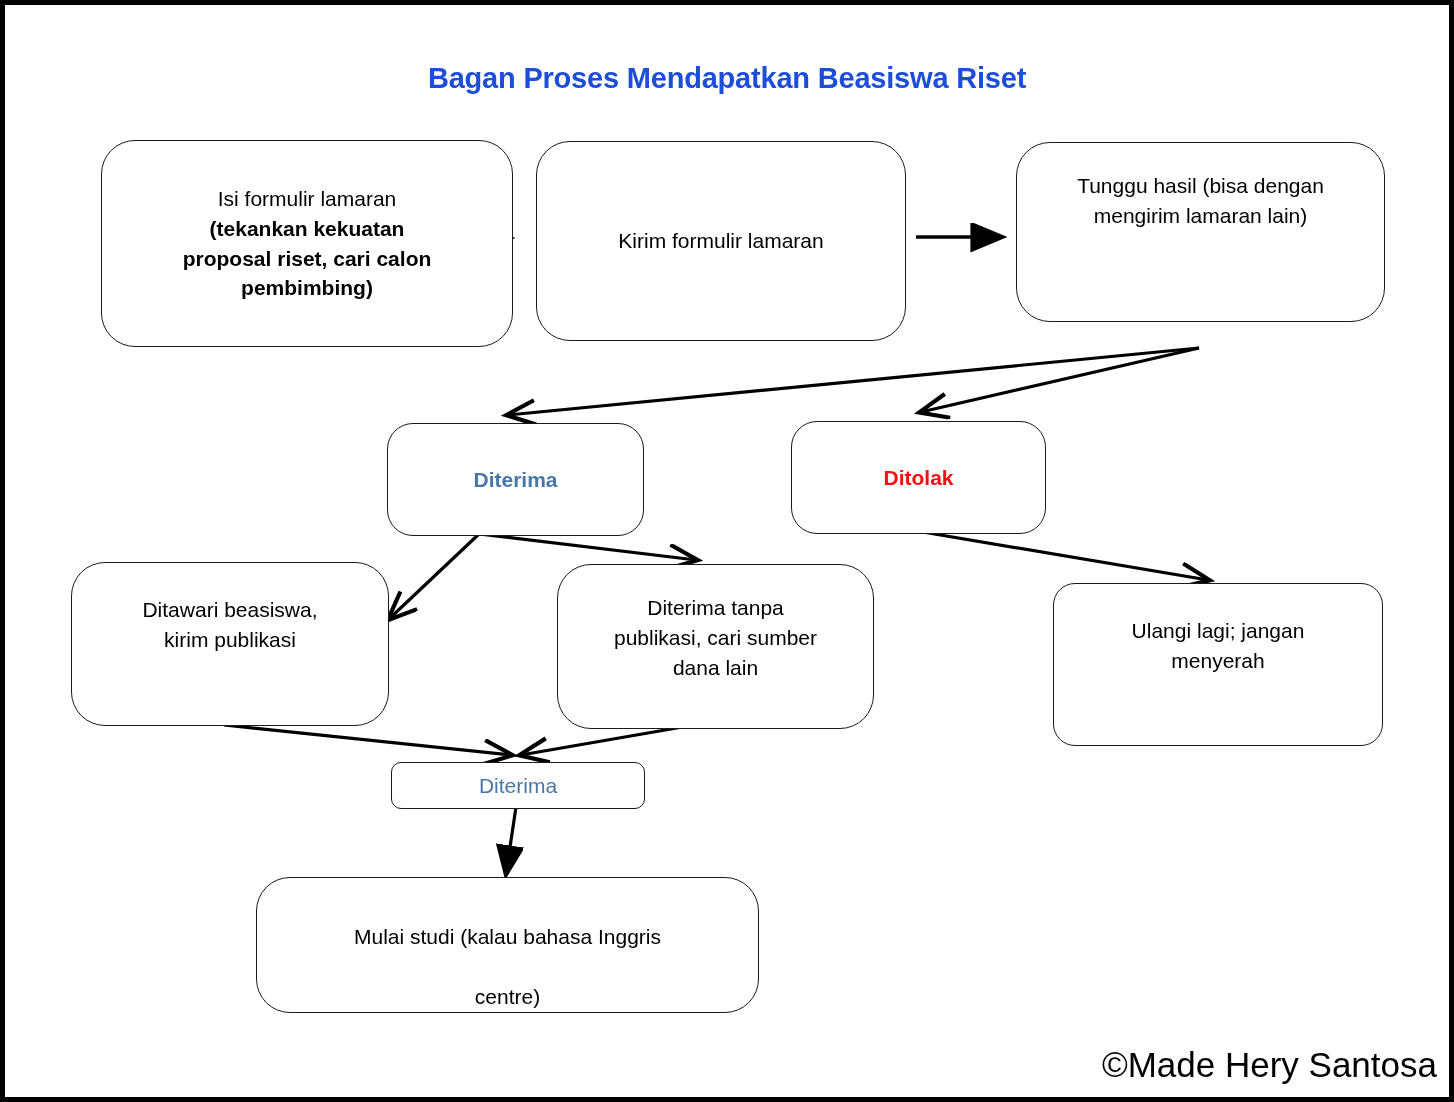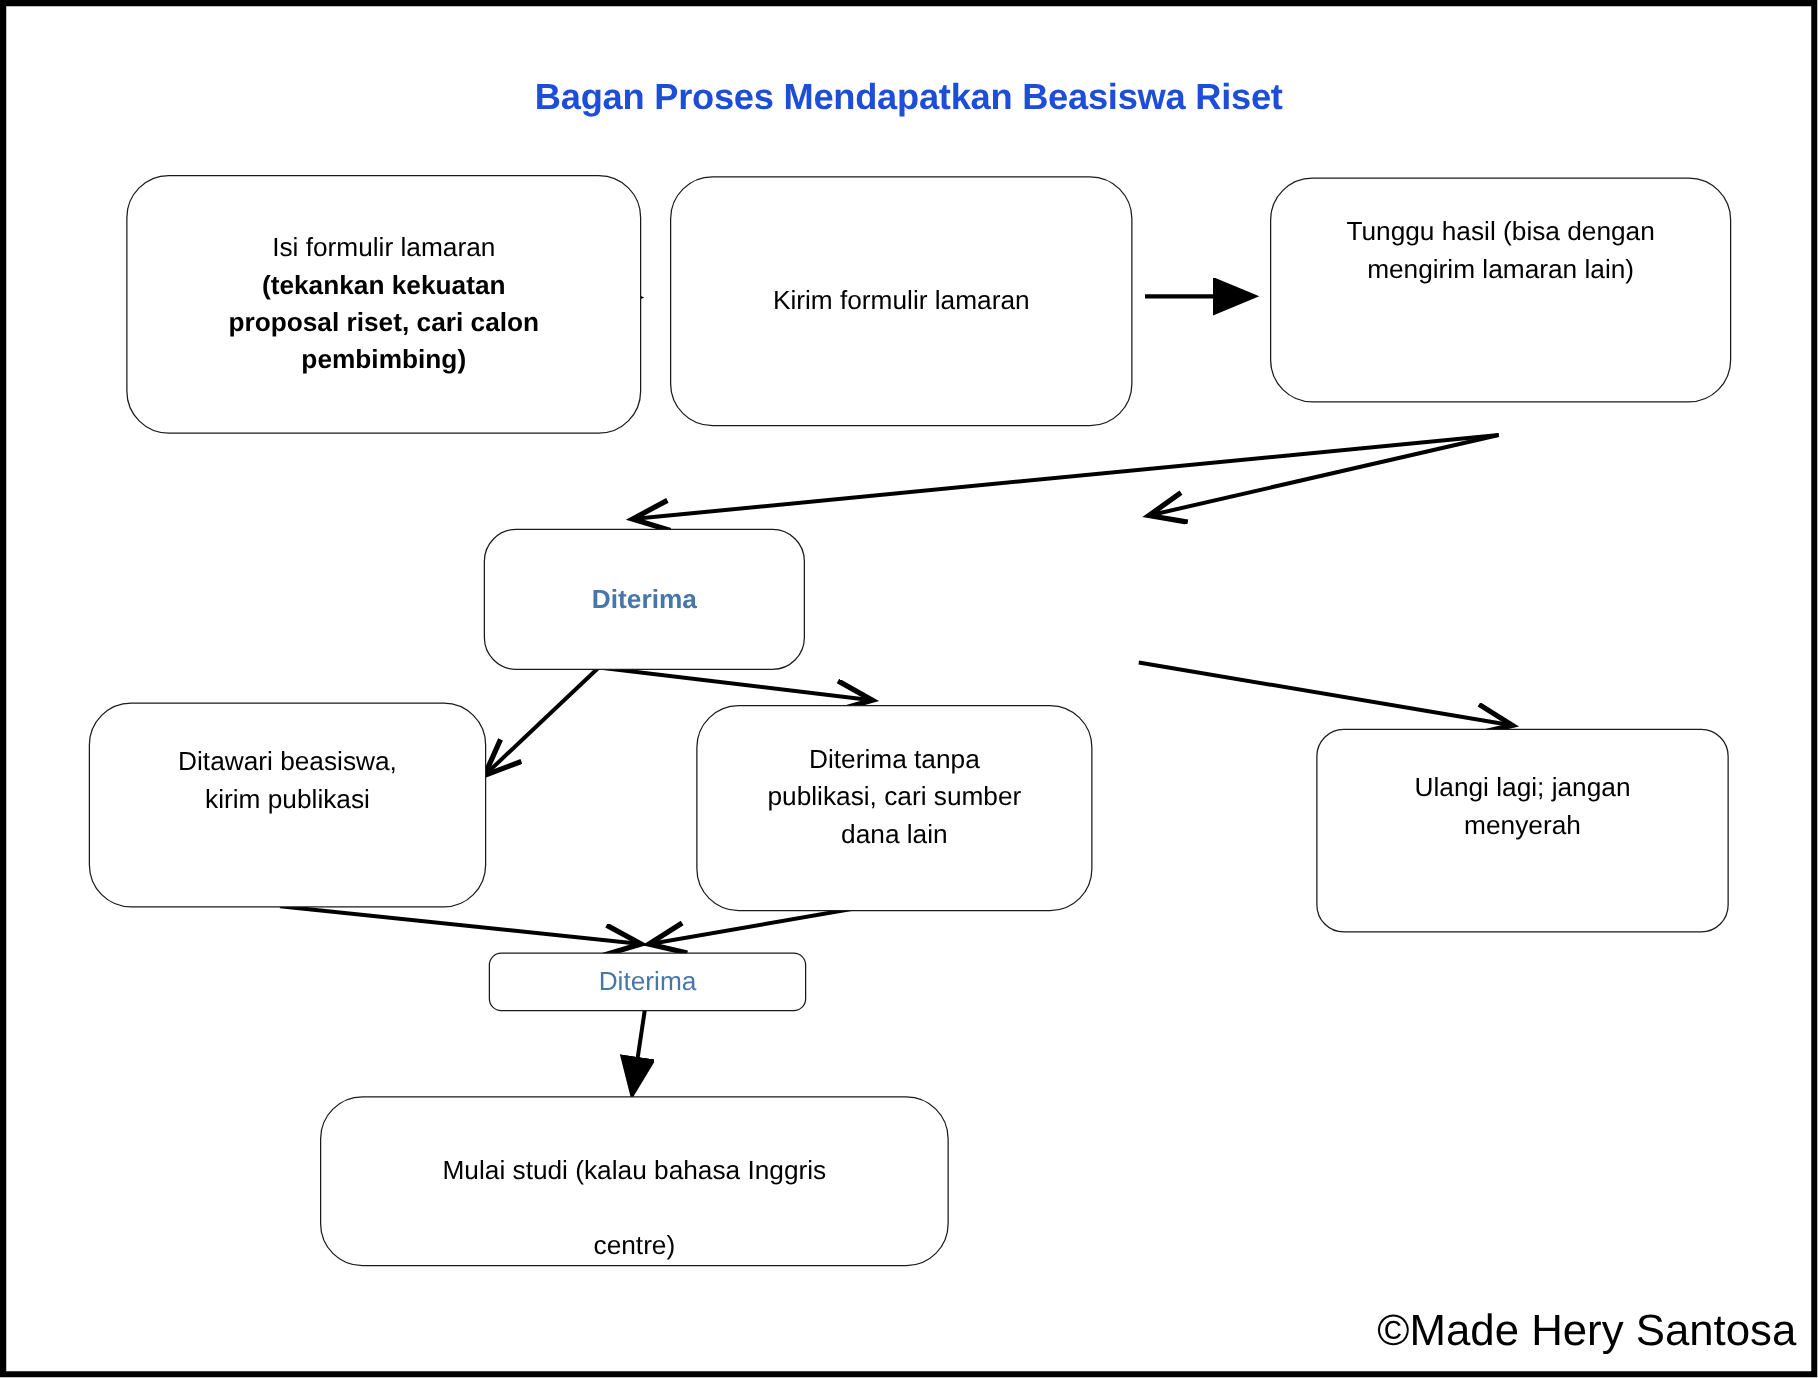--- a/index.html
+++ b/index.html
@@ -125,20 +125,25 @@
       <span>mengirim lamaran lain)</span>
     </span>
   </div>
 
   <div class="node vcenter" style="left:382px; top:418px; width:257px; height:113px; border-radius:26px;">
     <span class="txt">
       <span class="accent-blue-bold">Diterima</span>
     </span>
   </div>
 
+  <div class="node vcenter" style="left:786px; top:416px; width:255px; height:113px; border-radius:26px;">
+    <span class="txt">
+      <span class="accent-red-bold">Ditolak</span>
+    </span>
+  </div>
 
   <div class="node vtop" style="left:66px; top:557px; width:318px; height:164px; padding-top:32px;">
     <span class="txt">
       <span>Ditawari beasiswa,</span><br>
       <span>kirim publikasi</span>
     </span>
   </div>
 
   <div class="node vtop" style="left:535px; top:559px; width:317px; height:165px; padding-top:28px;margin-left:17px;">
     <span class="txt">

